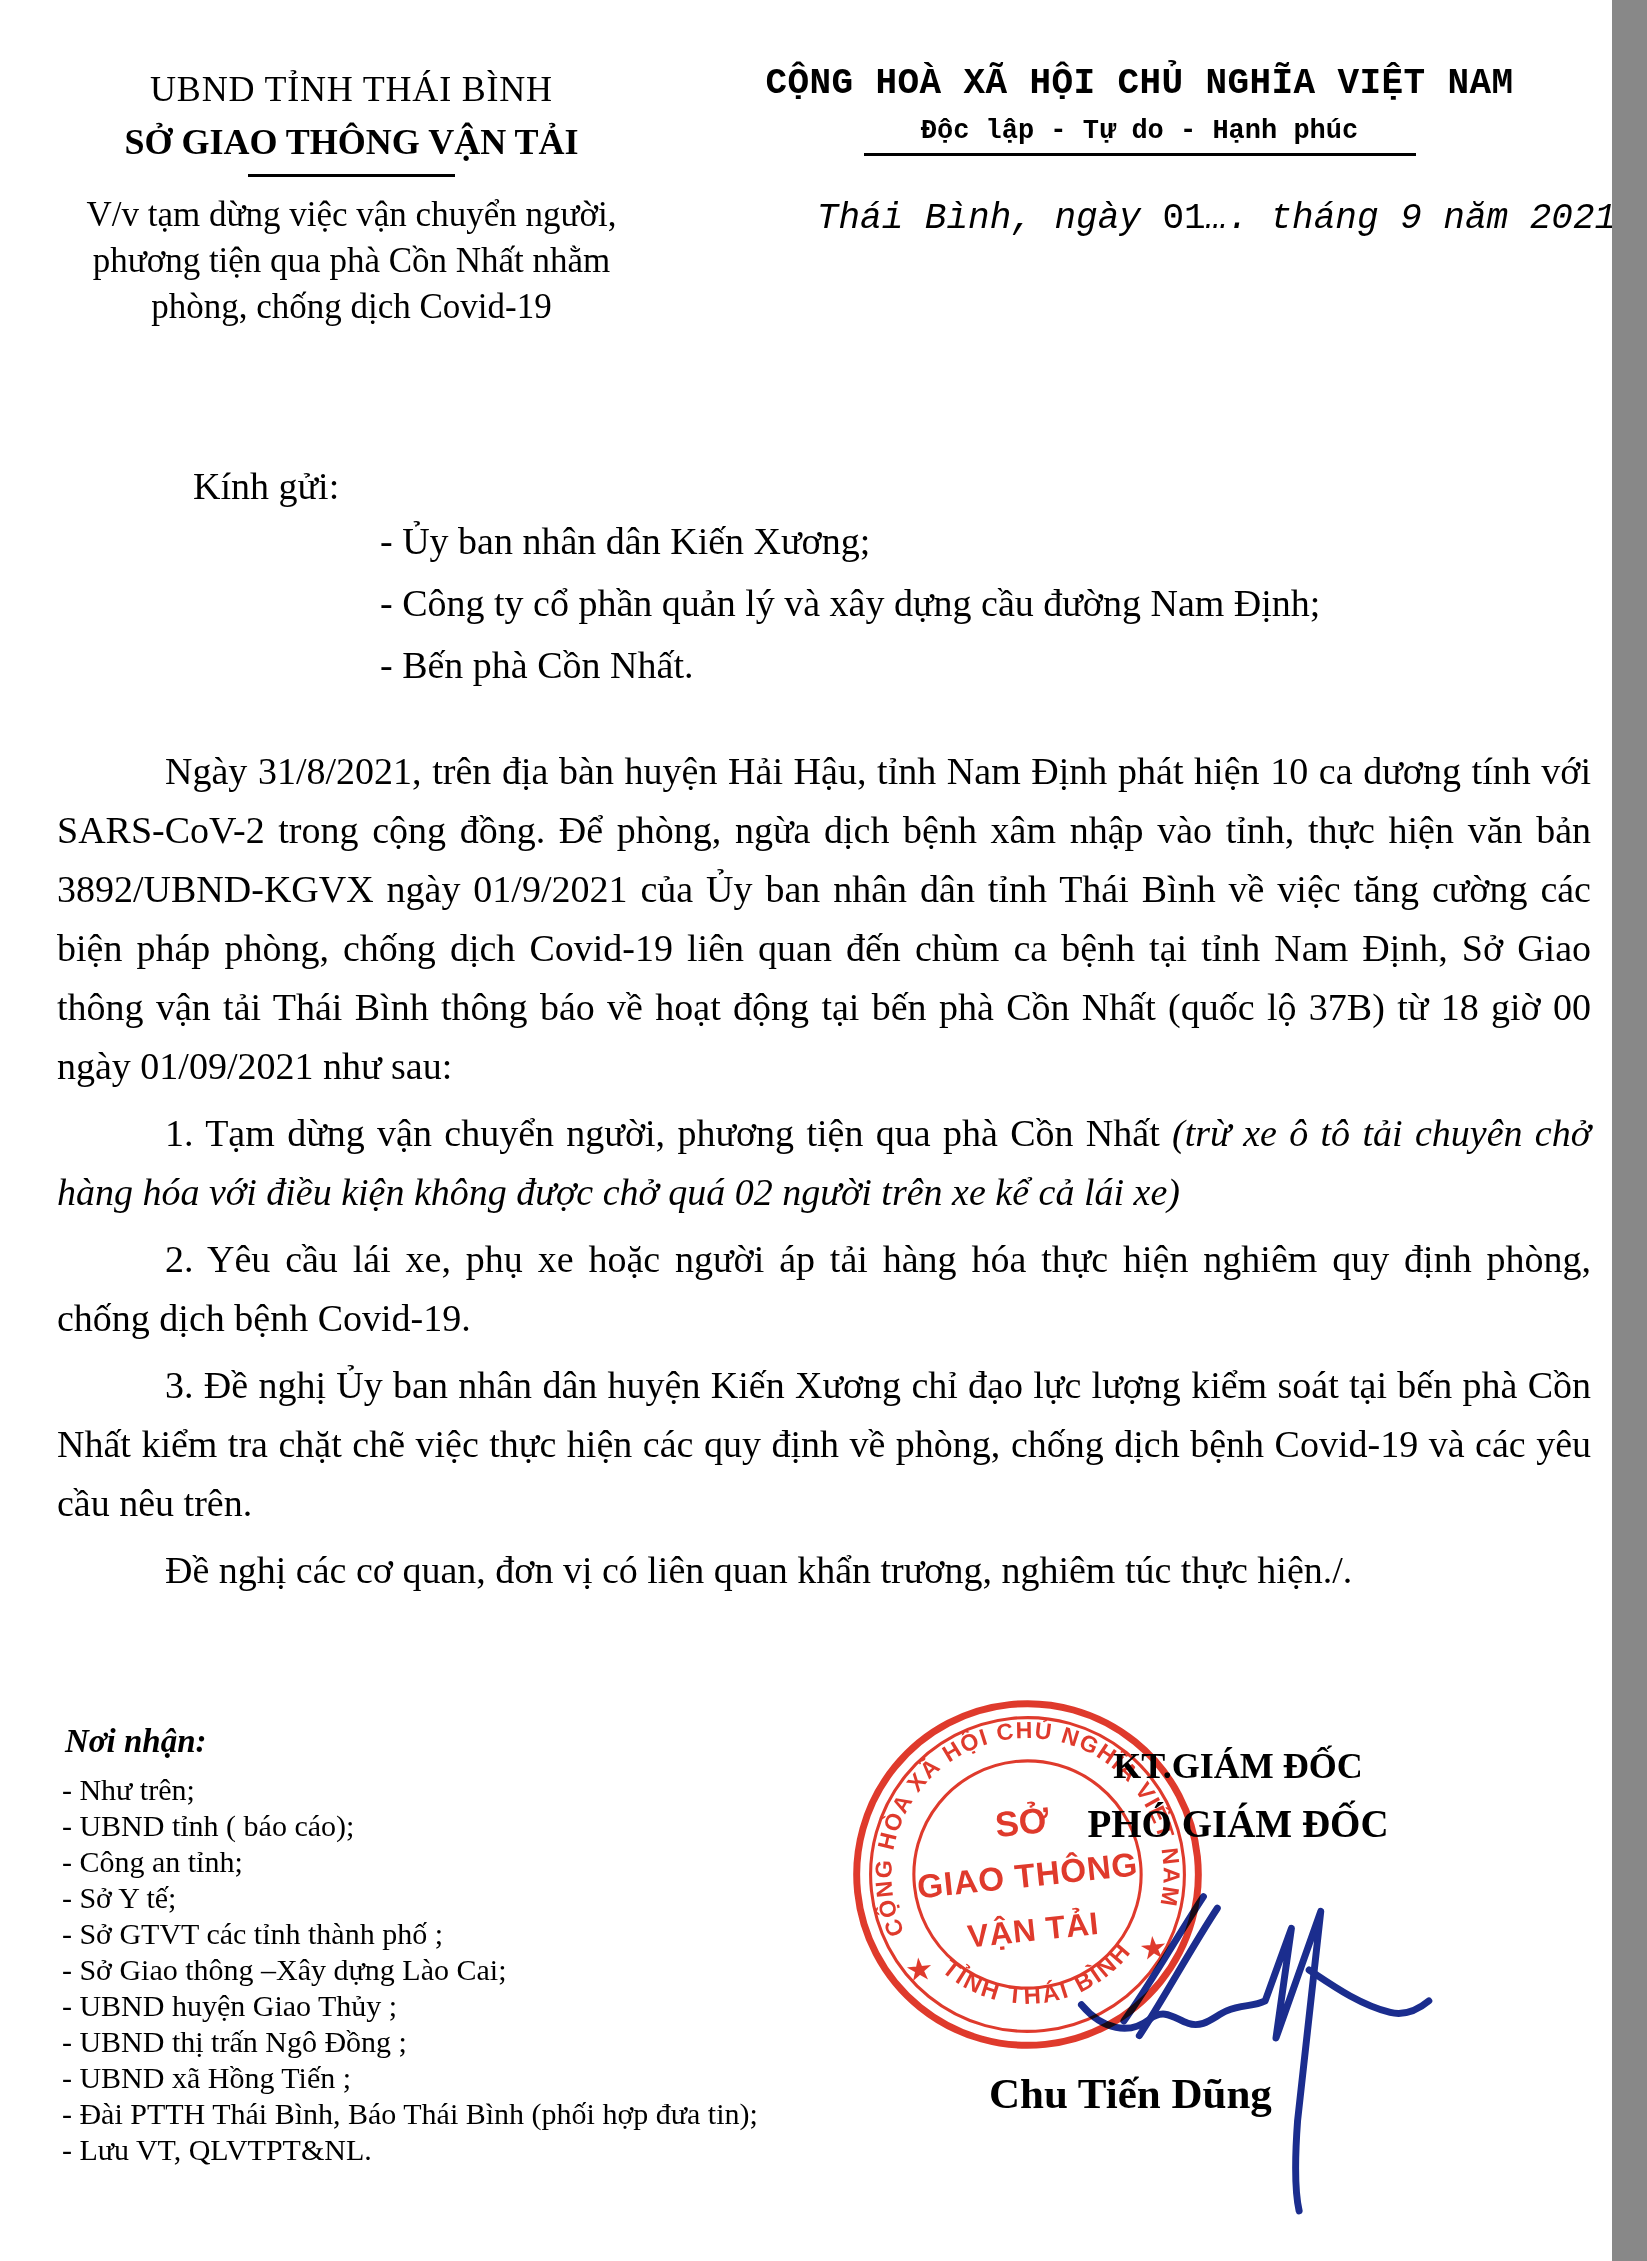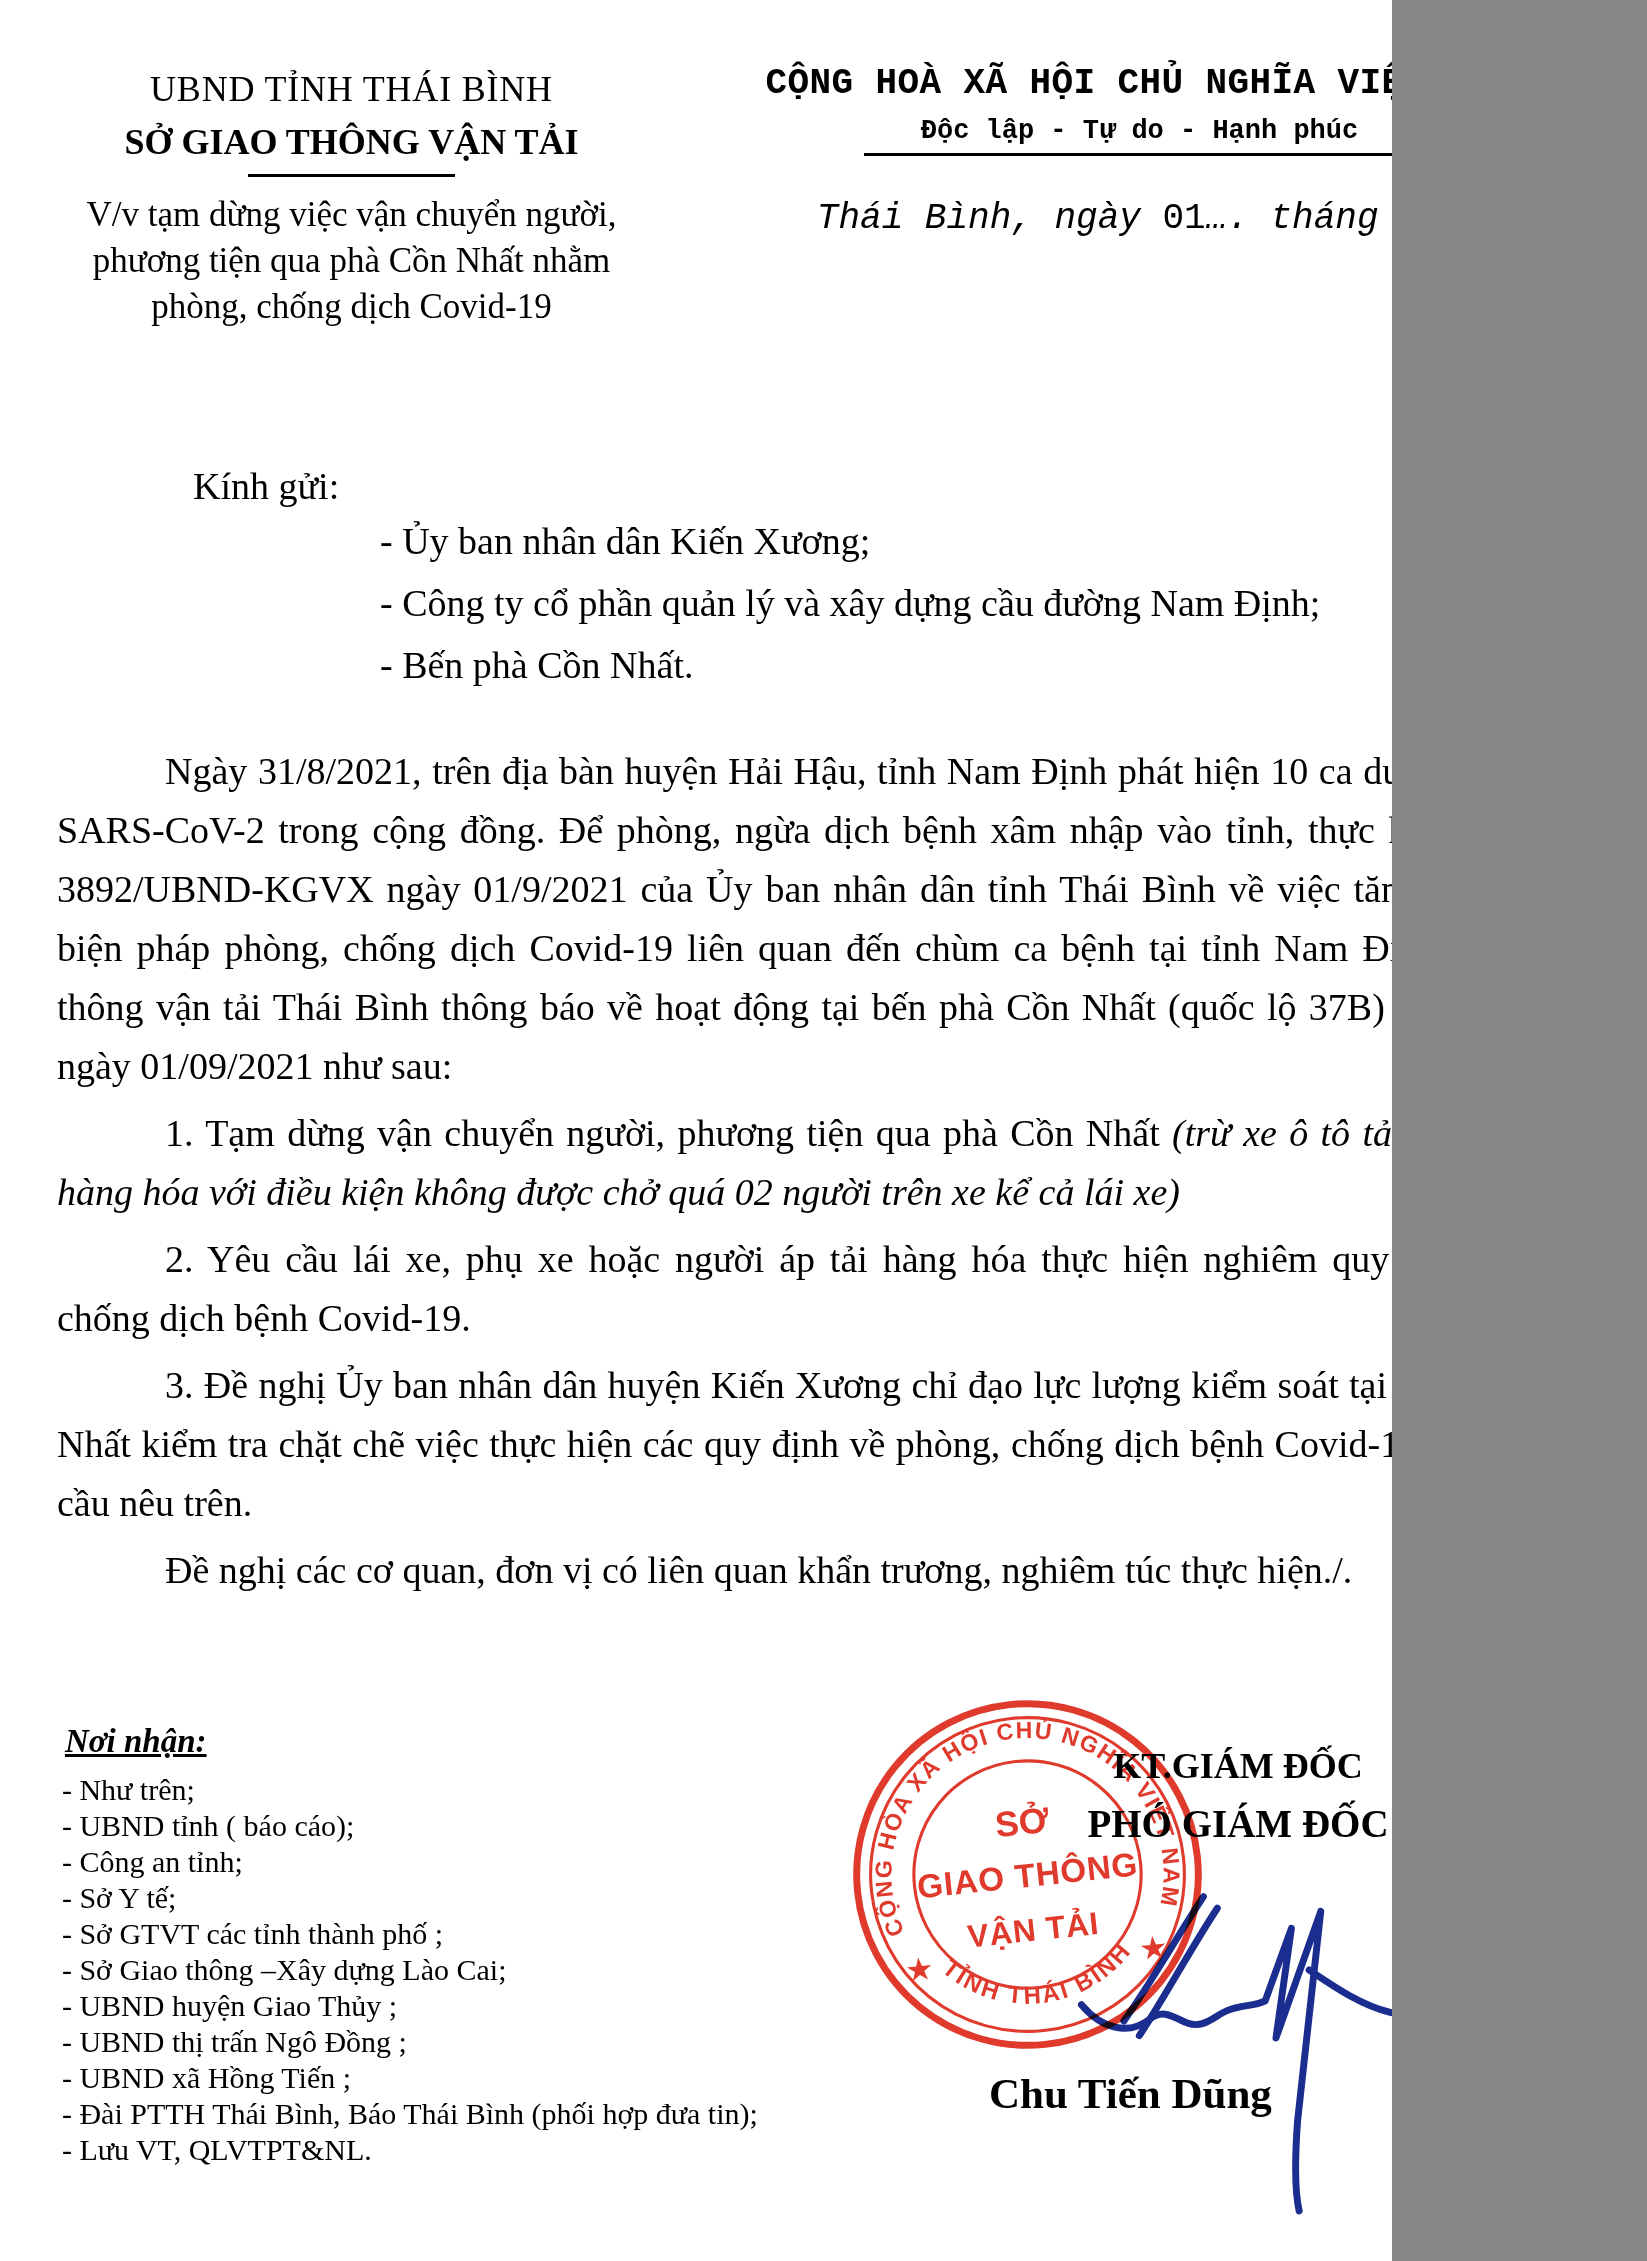--- a/index.html
+++ b/index.html
@@ -1,18 +1,18 @@
 <!DOCTYPE html>
 <html style="font-size:12.4px"><head>
 <meta charset="utf-8">
 <style>
   html,body{margin:0;padding:0;background:#888;}
   .page{
     position:relative;
-    width:1392px;height:2261px;
+    width:1612px;height:2261px;
     background:#ffffff;
     font-family:"Liberation Serif", serif;
     color:#000;
     overflow:hidden;
   }
   
   .hdr-left{
     position:absolute;left:31px;top:68px;width:641px;
     text-align:center;
   }
@@ -36,21 +36,21 @@
   .recipients{position:absolute;left:380px;top:510px;font-size:38px;line-height:62px;}
   
   .body-text{
     position:absolute;left:49px;top:734px;width:1550px;
     font-size:38px;line-height:59px;text-align:justify;
   }
   .body-text p{margin:8px;text-indent:108px;}
   .it{font-style:italic;}
   
   .noi-nhan{position:absolute;left:65px;top:1723px;}
-  .noi-nhan-label{font-size:33px;font-weight:bold;font-style:italic;text-decoration:underline;}
+  .noi-nhan-label{font-size:33px;font-weight:bold;font-style:italic;}
   .noi-nhan-list{font-size:30px;line-height:36px;margin-top:12.4px;margin-left:-3.1px;}
   
   .sign-block{
     position:absolute;left:989px;top:1701px;width:498px;
     text-align:center;z-index:1;
   }
   .sign-title1{font-size:36px;font-weight:bold;margin-top:44px;}
   .sign-title2{font-size:39px;font-weight:bold;margin-top:14px;}
   .signer-name{
     position:absolute;left:989px;top:2069px;width:498px;

